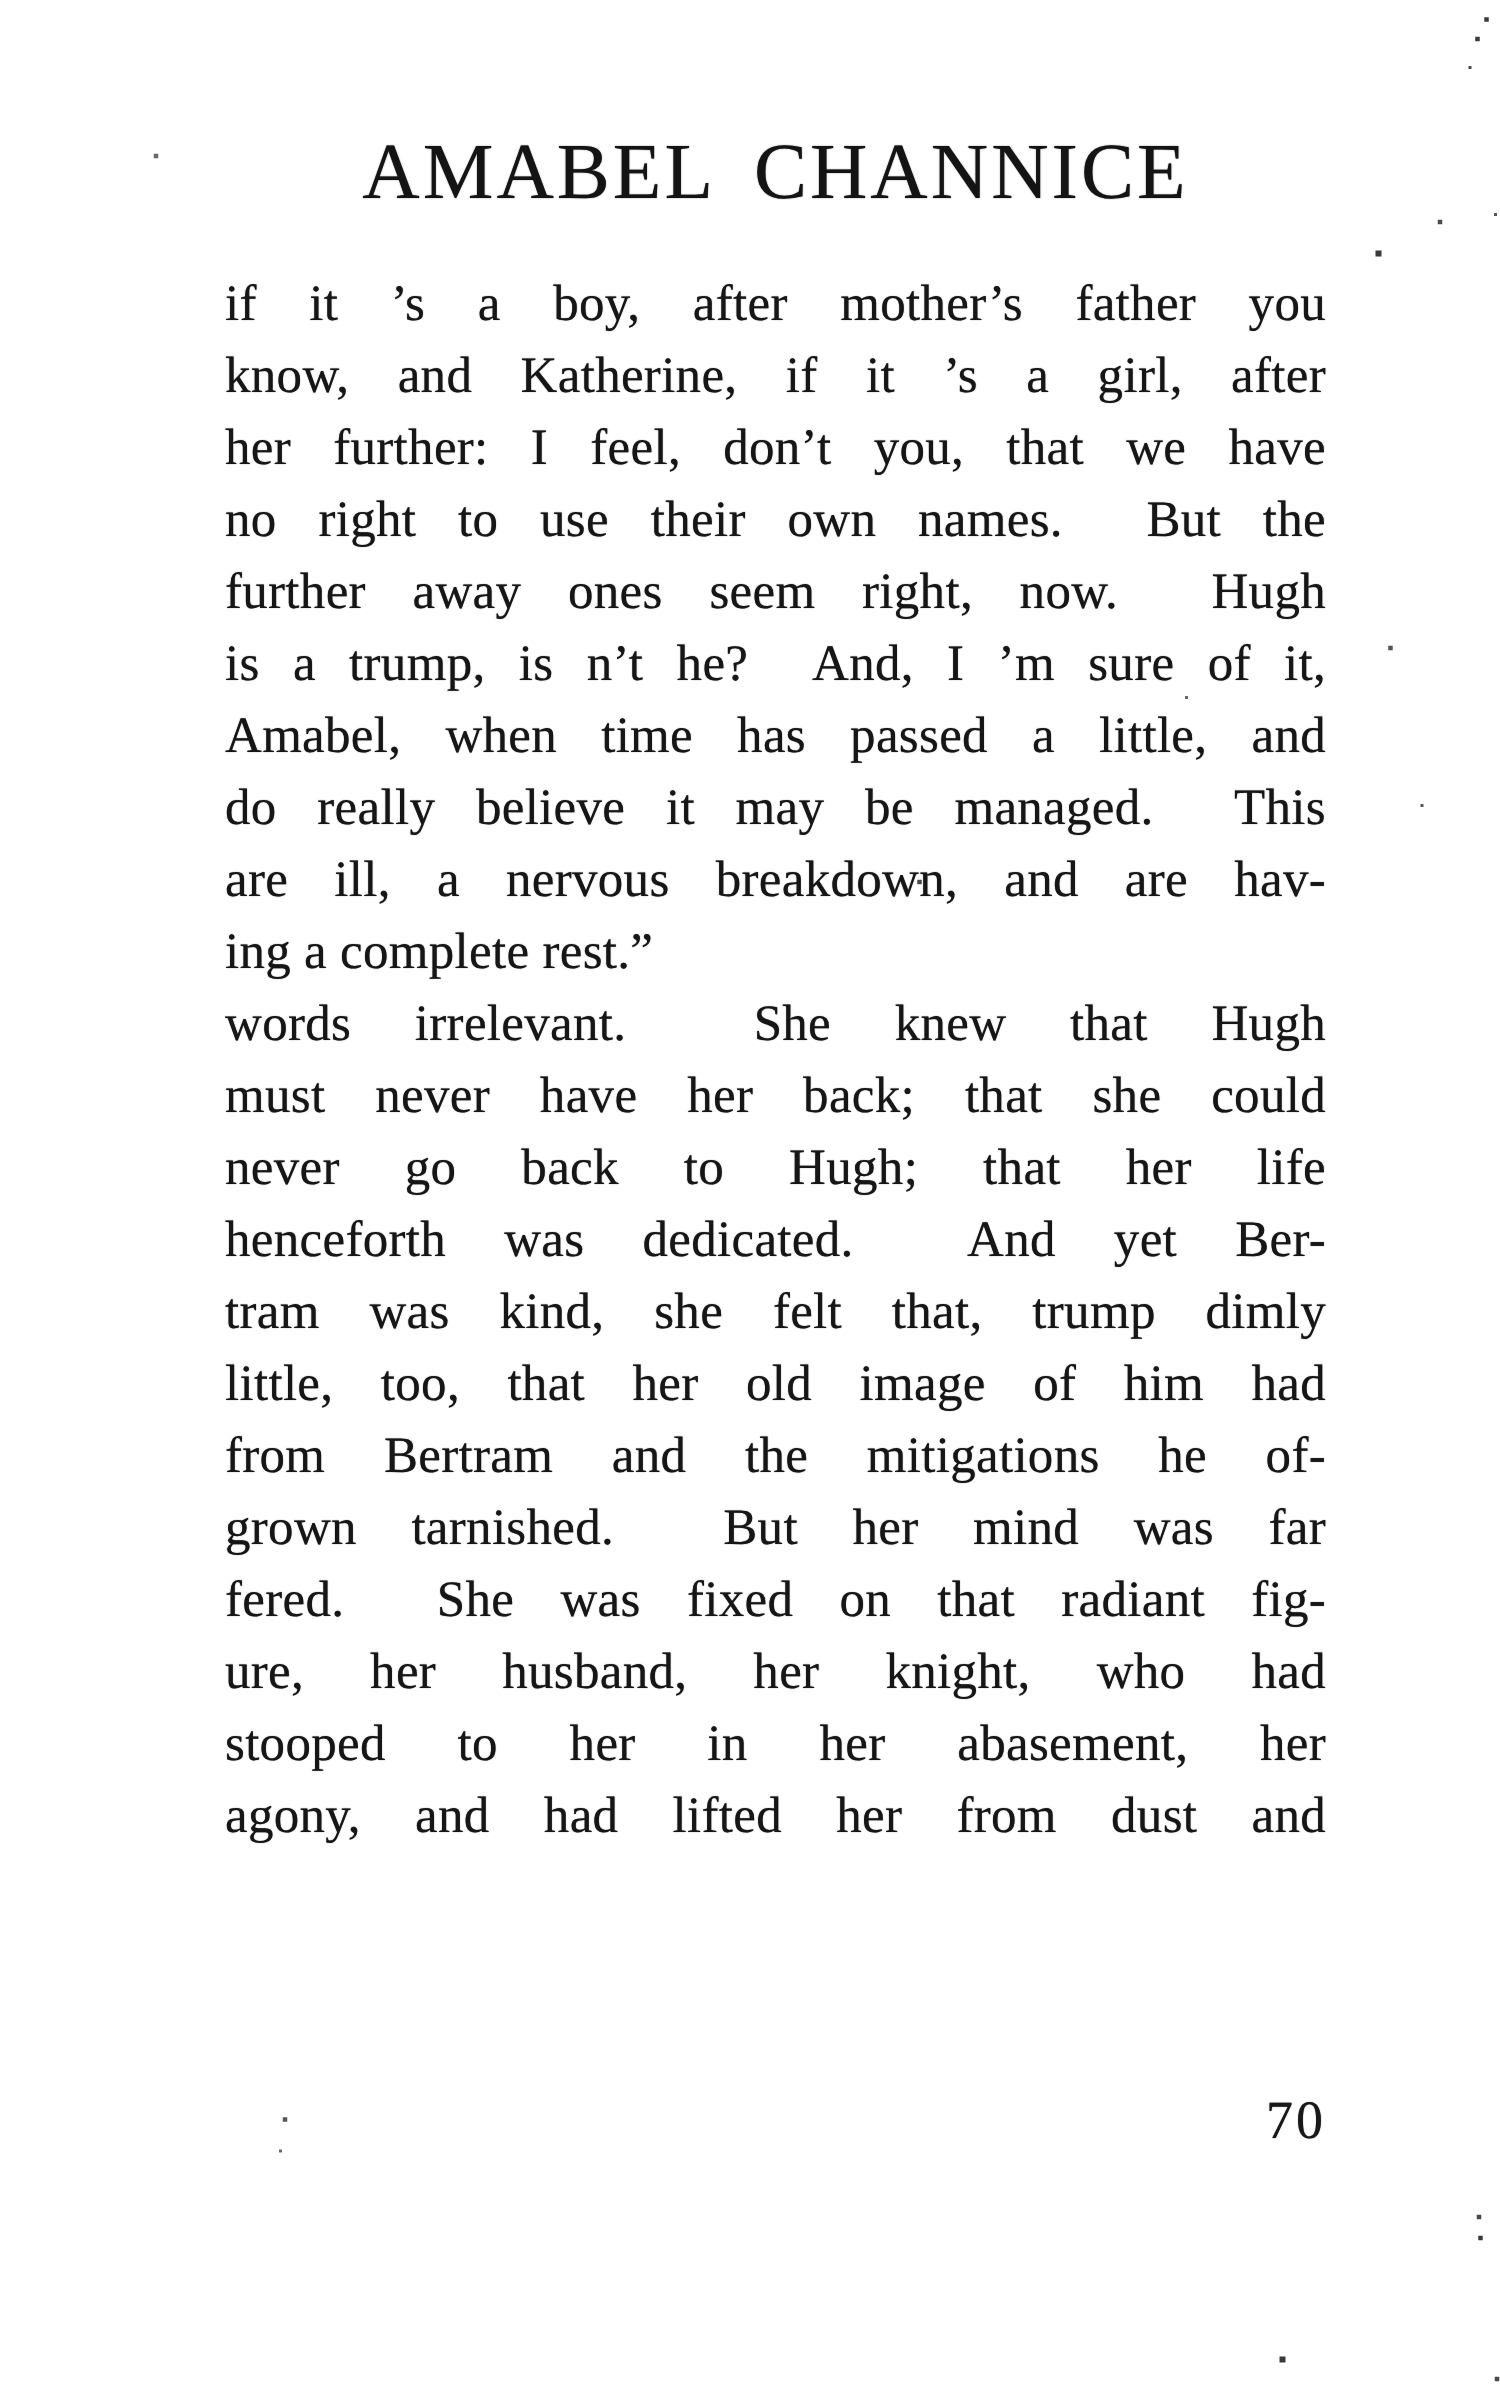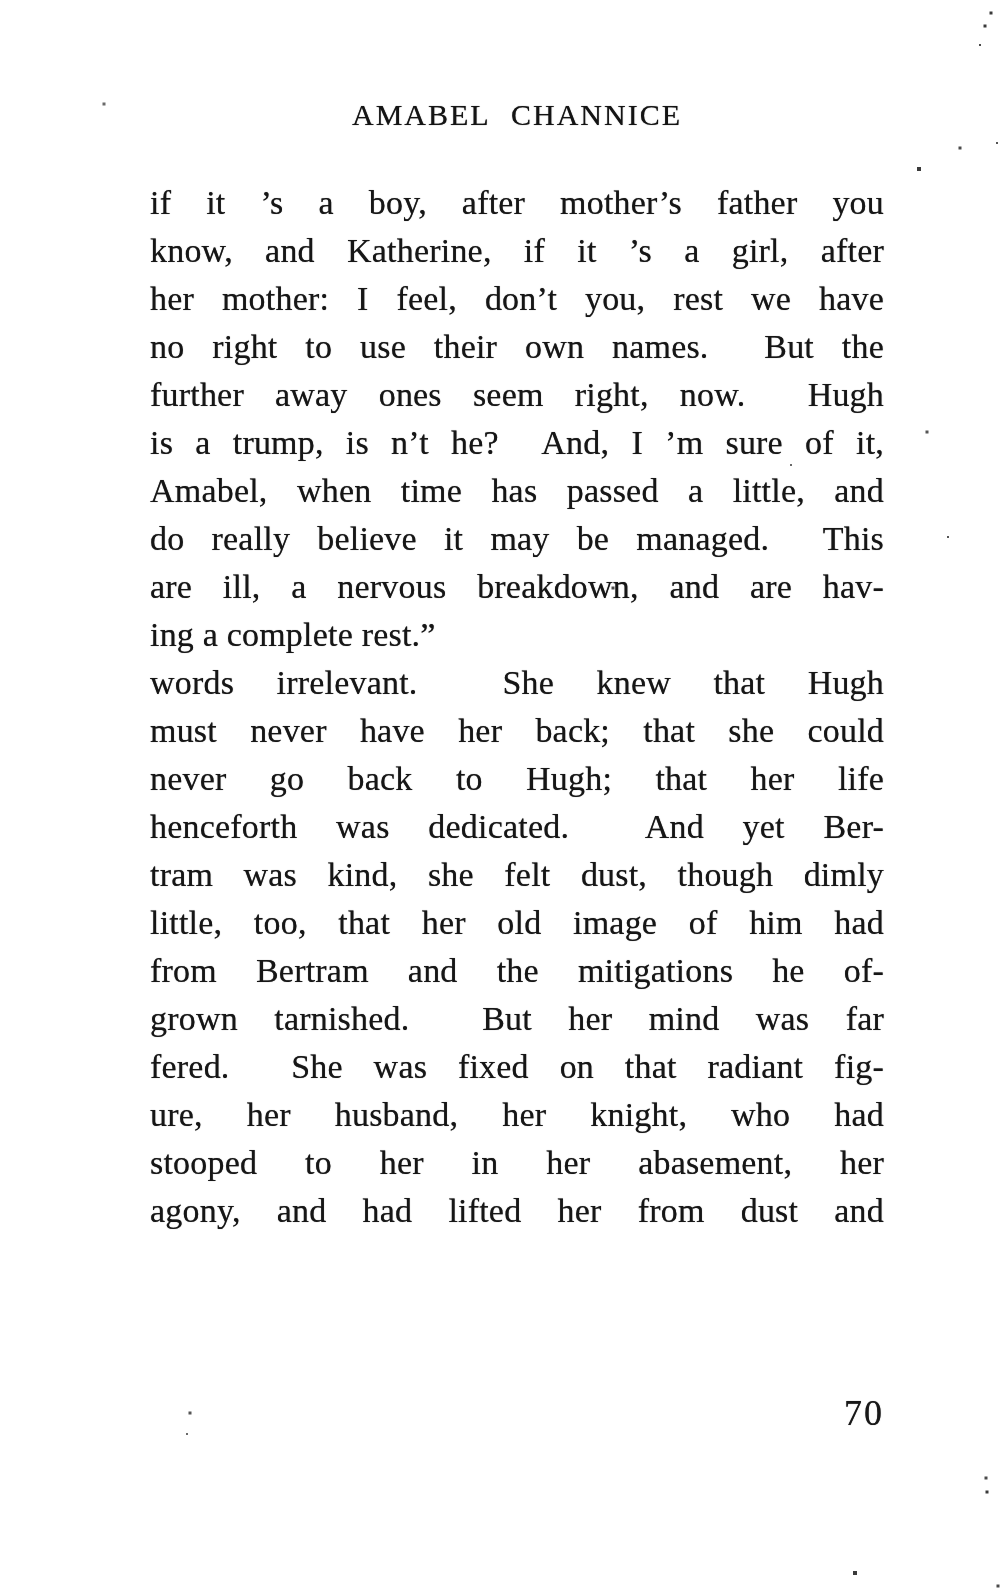--- a/index.html
+++ b/index.html
@@ -16,21 +16,21 @@
     position: absolute;
     inset: 0;
     background: #ffffff;
   }
   .page-title {
     position: absolute;
     top: 93px;
     left: 150px;
     width: 734px;
     text-align: center;
-    font-size: 30px;
+    font-size: 53px;
     line-height: 44px;
     letter-spacing: 2px;
     word-spacing: 12px;
     color: #141414;
     text-shadow: 0 0 0.8px rgba(15,15,15,0.8);
   }
   .body-text {
     position: absolute;
     top: 179px;
     left: 150px;
@@ -90,33 +90,33 @@
 </head>
 <body>
 
 <div class="scan-page">
 
   <div class="page-title">AMABEL CHANNICE</div>
 
   <div class="body-text">
     <div class="line">if it ’s a boy, after mother’s father you</div>
     <div class="line">know, and Katherine, if it ’s a girl, after</div>
-    <div class="line">her mother: I feel, don’t you, rest we have</div>
+    <div class="line">her further: I feel, don’t you, that we have</div>
     <div class="line">no right to use their own names.&nbsp; But the</div>
     <div class="line">further away ones seem right, now.&nbsp; Hugh</div>
     <div class="line">is a trump, is n’t he?&nbsp; And, I ’m sure of it,</div>
     <div class="line">Amabel, when time has passed a little, and</div>
     <div class="line">do really believe it may be managed.&nbsp; This</div>
     <div class="line">are ill, a nervous breakdown, and are hav-</div>
     <div class="line para-end">ing a complete rest.”</div>
     <div class="line">words irrelevant.&nbsp; She knew that Hugh</div>
     <div class="line">must never have her back; that she could</div>
     <div class="line">never go back to Hugh; that her life</div>
     <div class="line">henceforth was dedicated.&nbsp; And yet Ber-</div>
-    <div class="line">tram was kind, she felt dust, though dimly</div>
+    <div class="line">tram was kind, she felt that, trump dimly</div>
     <div class="line">little, too, that her old image of him had</div>
     <div class="line">from Bertram and the mitigations he of-</div>
     <div class="line">grown tarnished.&nbsp; But her mind was far</div>
     <div class="line">fered.&nbsp; She was fixed on that radiant fig-</div>
     <div class="line">ure, her husband, her knight, who had</div>
     <div class="line">stooped to her in her abasement, her</div>
     <div class="line">agony, and had lifted her from dust and</div>
   </div>
 
   <div class="page-number">70</div>

